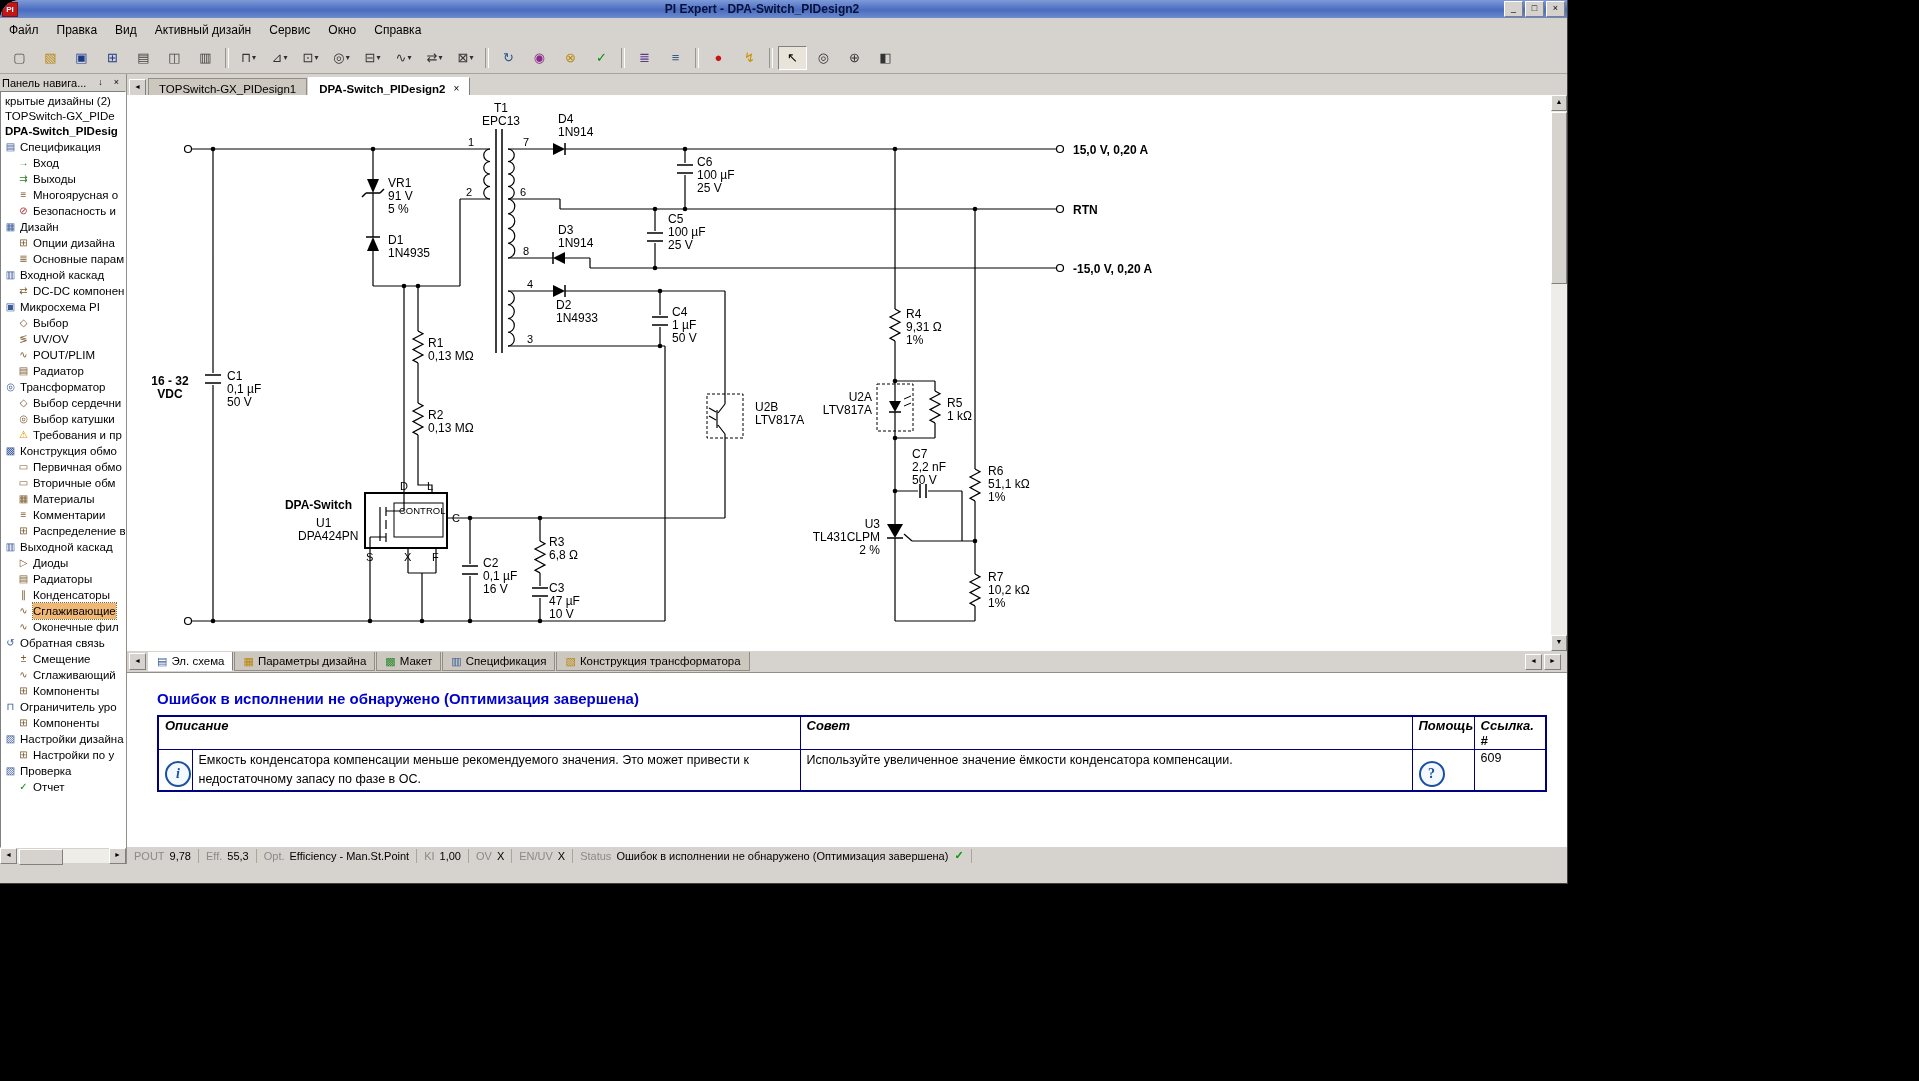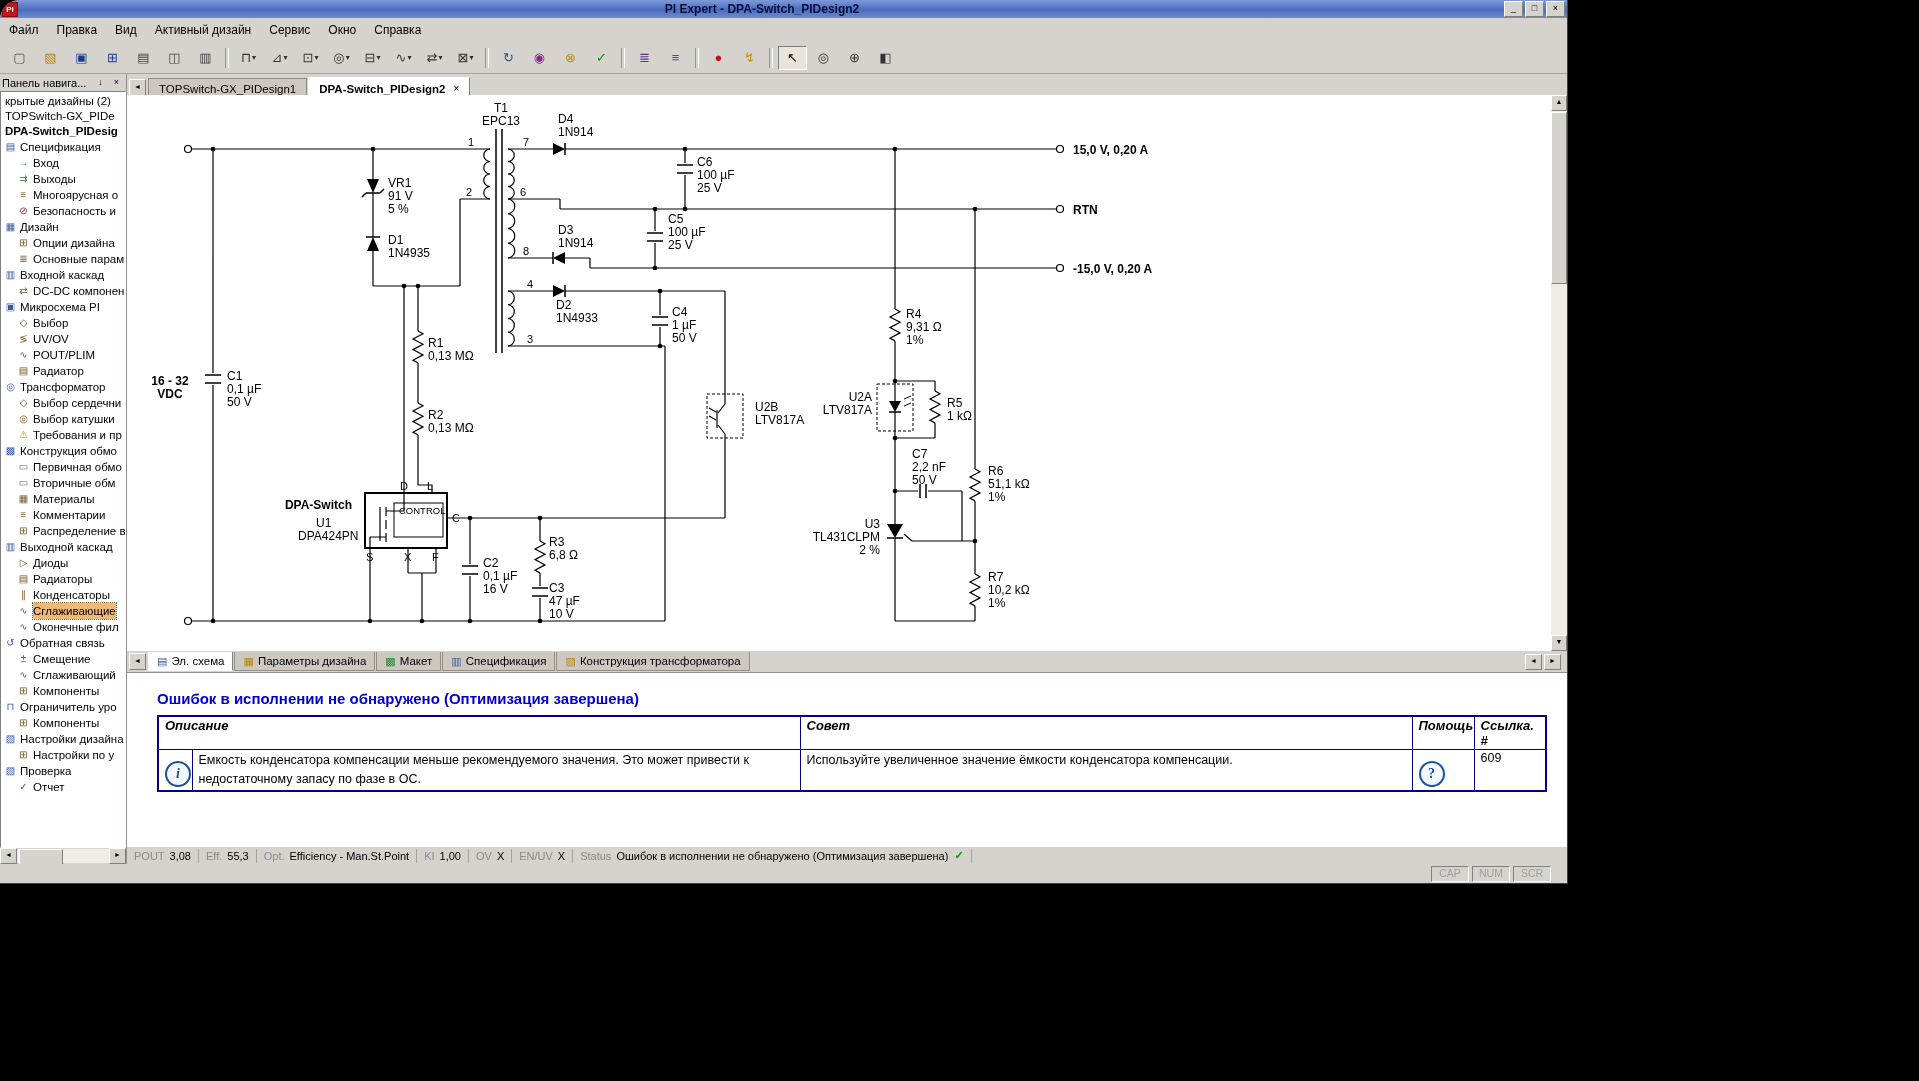--- a/index.html
+++ b/index.html
@@ -659,21 +659,21 @@
         </tr>
       </tbody>
           </table>
     </div>
 
   </div>
 
   <div id="statusbar">
         <div class="st-group">
           <span class="st-label">POUT</span>
-          <span class="st-value">3,08</span>
+          <span class="st-value">9,78</span>
         </div>
         <div class="st-group">
           <span class="st-label">Eff.</span>
           <span class="st-value">55,3</span>
         </div>
         <div class="st-group">
           <span class="st-label">Opt.</span>
           <span class="st-value">Efficiency - Man.St.Point</span>
         </div>
         <div class="st-group">
@@ -688,20 +688,15 @@
           <span class="st-label">EN/UV</span>
           <span class="st-value">X</span>
         </div>
         <div class="st-group">
           <span class="st-label">Status</span>
           <span class="st-value">Ошибок в исполнении не обнаружено (Оптимизация завершена)</span>
           <span class="st-check">✓</span>
         </div>
       </div>
 
-  <div id="bottombar">
-        <div class="ind">CAP</div>
-        <div class="ind">NUM</div>
-        <div class="ind">SCR</div>
-      </div>
 
 </div>
 </div>
 
 </body></html>

